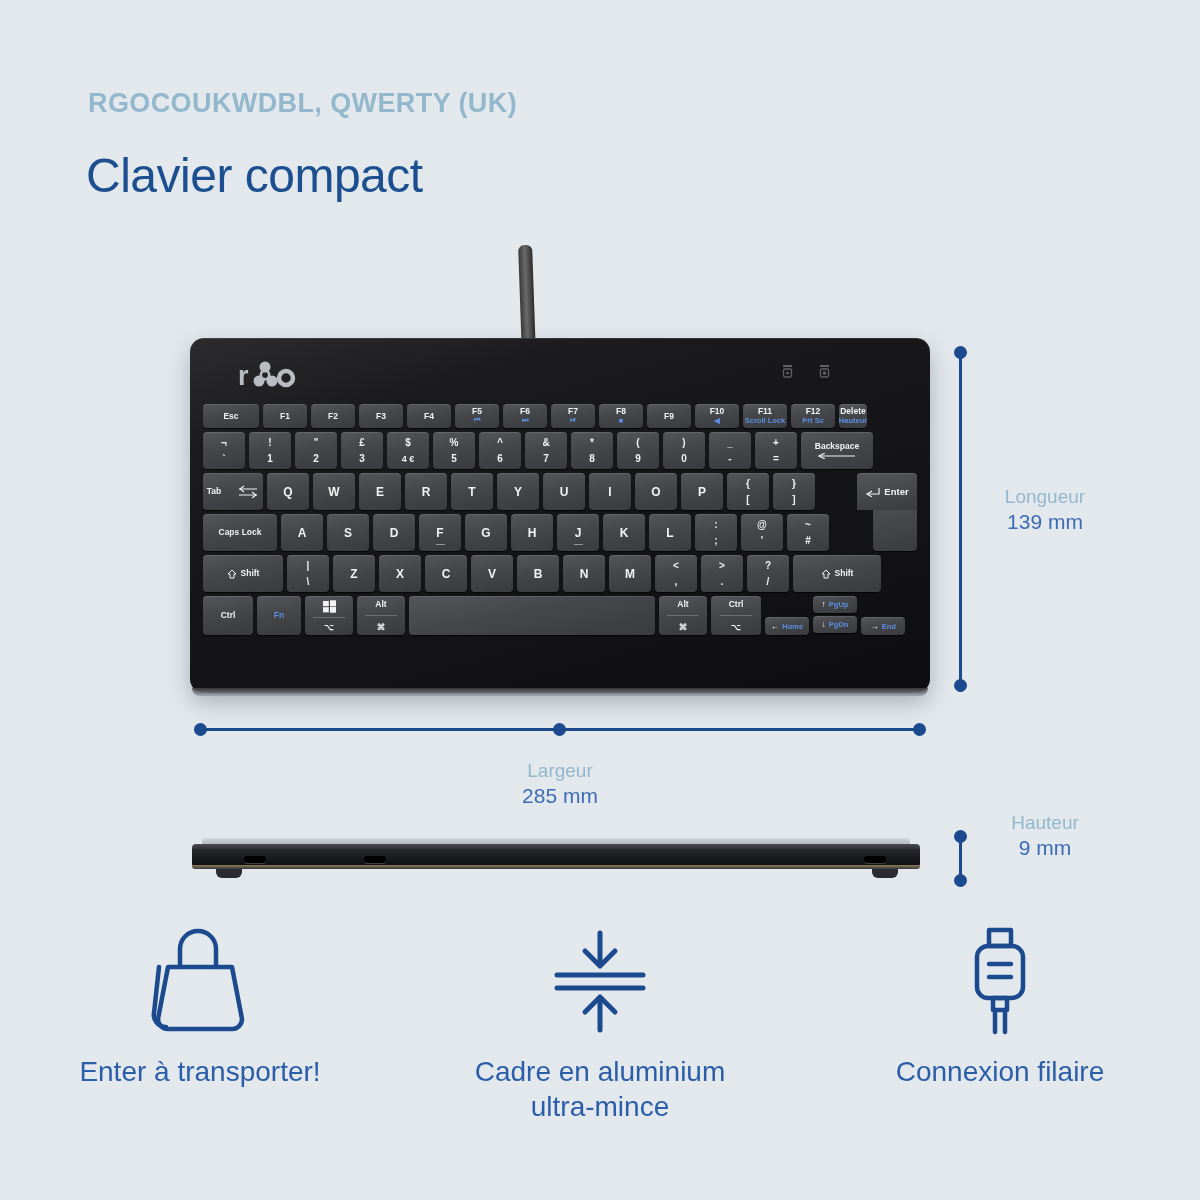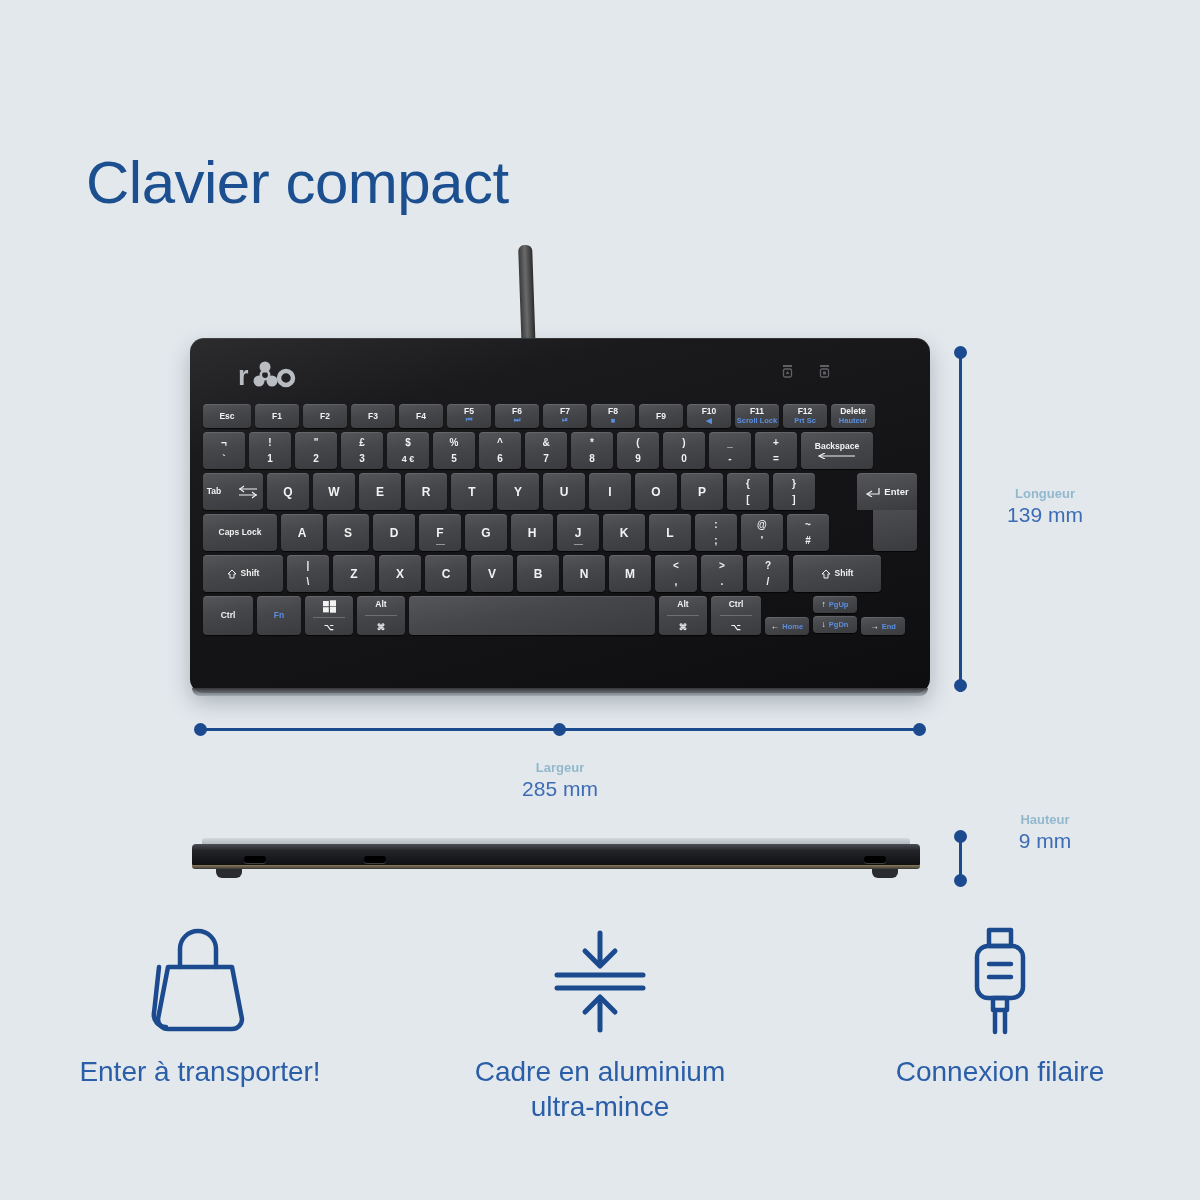--- a/index.html
+++ b/index.html
@@ -12,21 +12,21 @@
   .stage { position:absolute; inset:0; }
 
   
   .sku {
     position:absolute; left:88px; top:88px;
     font-size:27px; font-weight:bold; letter-spacing:.4px;
     color:#93b8cd;
   }
   .title {
     position:absolute; left:86px; top:148px;
-    font-size:60px; font-weight:300; letter-spacing:-.5px;
+    font-size:48px; font-weight:300; letter-spacing:-.5px;
     color:#1c4f8f;
   }
 
   
   #kb-wrap { position:absolute; left:190px; top:245px; width:740px; height:455px; }
   .cable {
     position:absolute; left:330px; top:0px; width:14px; height:110px;
     background:linear-gradient(90deg,#3a3a3a,#6a6a6a 45%,#2b2b2b);
     border-radius:6px; transform:rotate(-2deg);
   }
@@ -66,21 +66,21 @@
   .krow.btm .key { height:39px; }
   .key .lg { font-size:12px; font-weight:bold; line-height:1; }
   .key .sm { font-size:8.5px; font-weight:bold; line-height:1; }
   .key .blue { color:#5b8fe0; font-size:7.5px; font-weight:bold; }
   .key .top { position:absolute; top:5px; font-size:10px; font-weight:bold; }
   .key .bot { position:absolute; bottom:5px; font-size:10px; font-weight:bold; }
   .key .eur { font-size:9px; }
   .u1 { width:42px; }
 
   
-  .k-esc{width:48px}.k-f{width:44px}.k-del{width:44px}
+  .k-esc{width:56px}.k-f{width:44px}.k-del{width:28px}
   .k-tab{width:60px}.k-caps{width:74px}.k-lsh{width:80px}
   .k-ctrl{width:50px}.k-fn{width:44px}.k-win{width:48px}.k-alt{width:48px}
   .k-space{width:246px}.k-ralt{width:48px}.k-rctrl{width:50px}
   .k-bks{width:72px}.k-rsh{width:88px}
   .k-arrow{width:44px}
   .split { justify-content:space-between; padding:4px 4px; }
   .split .hr { width:78%; height:1px; background:rgba(255,255,255,.22); }
 
   
   .enter-wrap { position:absolute; right:0; top:0; width:60px; height:78px; }
@@ -126,40 +126,41 @@
     background:#2a2c30; border-radius:0 0 6px 6px;
   }
 
   
   .dimline { position:absolute; background:#1b4a8f; }
   .dot {
     position:absolute; width:13px; height:13px; border-radius:50%;
     background:#1b4a8f;
   }
   .dim-label { position:absolute; text-align:center; }
-  .dim-label .name { font-size:13px; font-weight:bold; color:#93b8cd; }
+  .dim-label .name { font-size:19px; font-weight:normal; color:#93b8cd; }
   .dim-label .val  { font-size:21px; color:#3d6cb5; margin-top:2px; }
 
   
   .features {
     position:absolute; left:0; top:920px; width:1200px;
     display:flex;
   }
   .feature { flex:1; display:flex; flex-direction:column; align-items:center; }
   .feature .ficon { height:120px; display:flex; align-items:center; justify-content:center; color:#1b4a8f; }
   .feature .fcap {
     margin-top:14px; font-size:28px; font-weight:300; color:#2b5ea8;
     text-align:center; line-height:1.25; max-width:330px;
   }
 </style>
 </head>
 <body>
 
 <div class="stage">
 
+  <div class="sku">RGOCOUKWDBL, QWERTY (UK)</div>
   <div class="title">Clavier compact</div>
 
   <div id="kb-wrap">
     <div class="cable"></div>
     <div class="kb-body">
       <div class="kb-edge"></div>
 
       <div class="logo">
         <svg viewBox="0 0 62 34" width="62" height="34">
           <text x="0" y="27" font-family="Liberation Sans, sans-serif" font-size="27" font-weight="bold" fill="currentColor">r</text>

